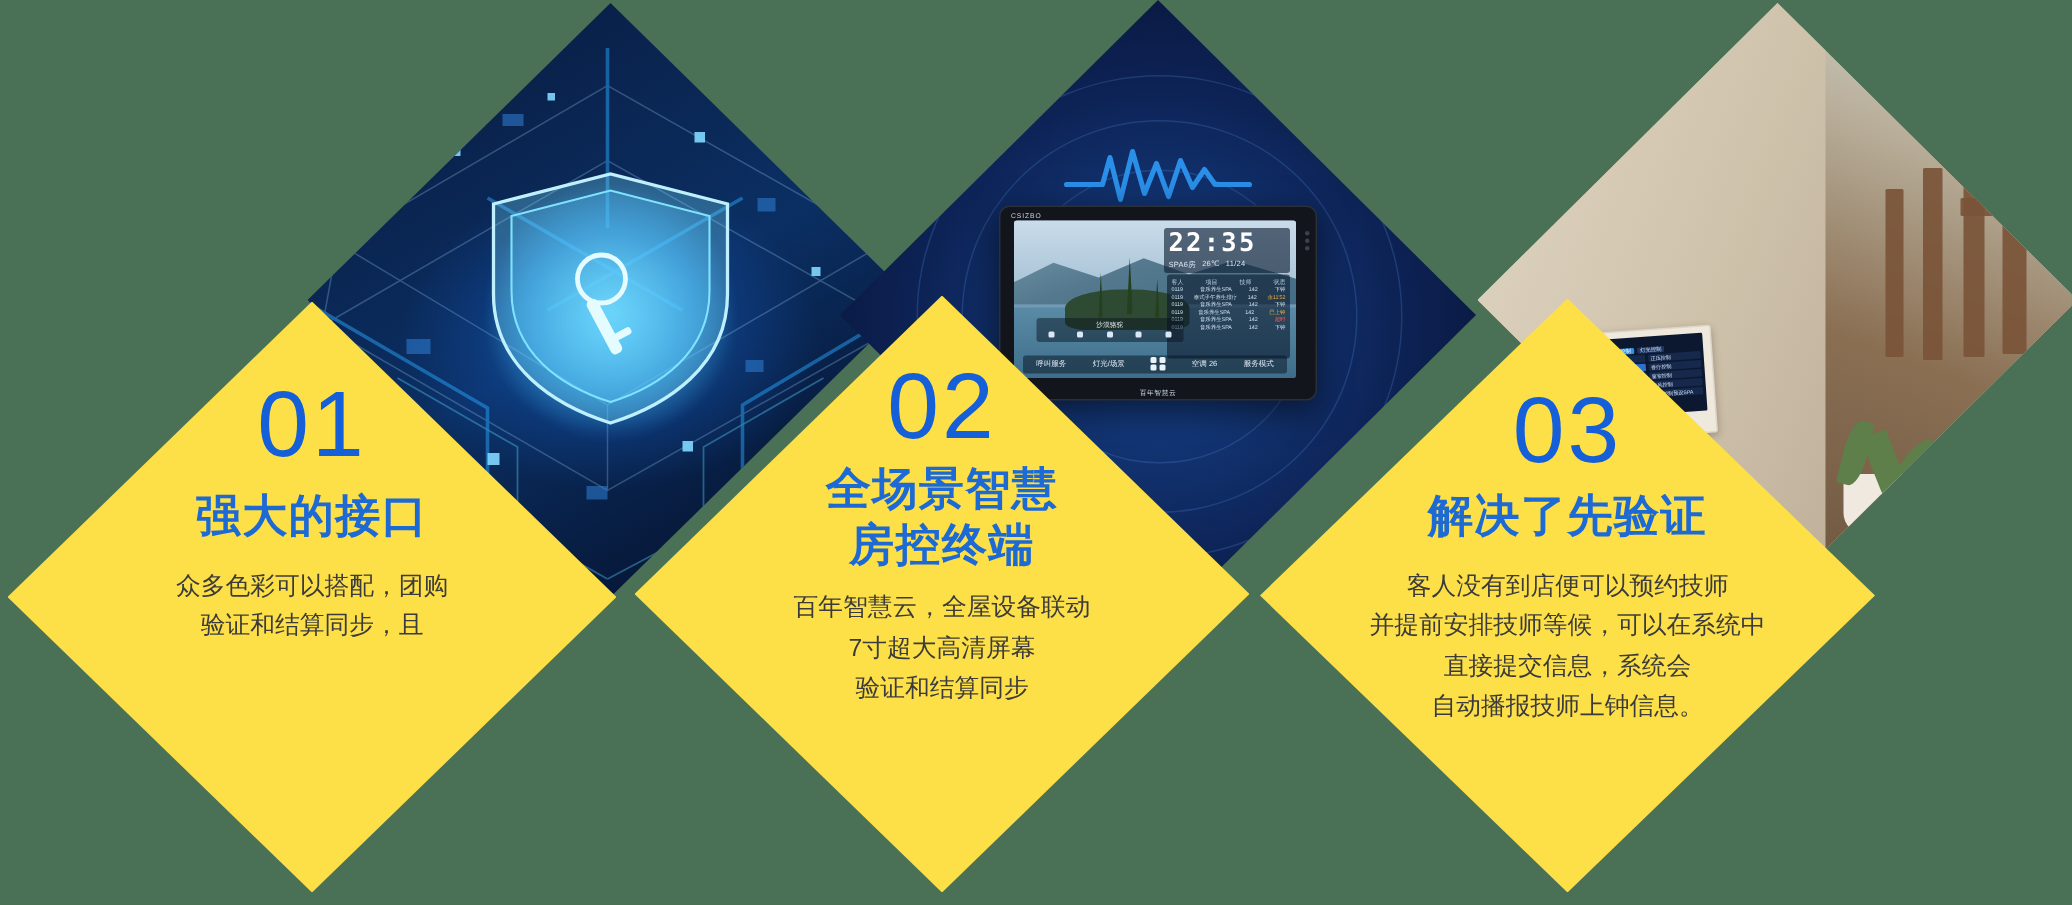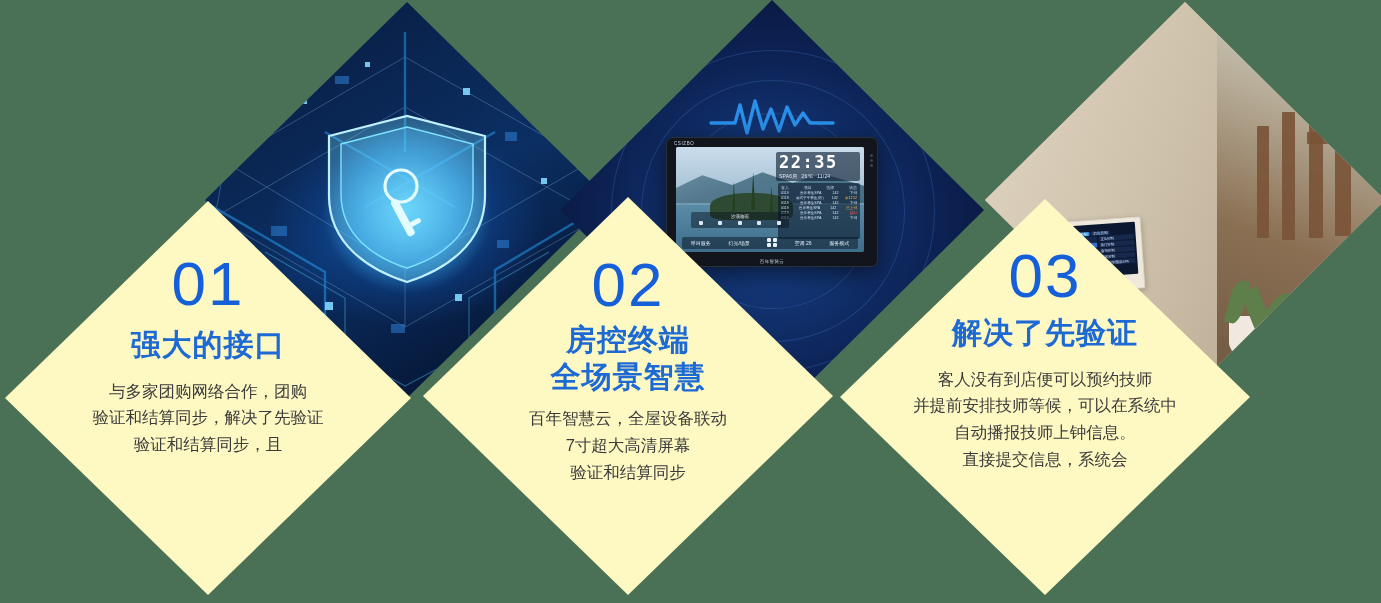--- a/index.html
+++ b/index.html
@@ -15,21 +15,21 @@
   
   .dia{
     position:absolute;
     -webkit-clip-path:polygon(50% 0%,100% 50%,50% 100%,0% 50%);
     clip-path:polygon(50% 0%,100% 50%,50% 100%,0% 50%);
     overflow:hidden;
   }
 
   
   .text-dia{
-    background:#fef9c3;
+    background:#fde047;
     display:flex;flex-direction:column;
     text-align:center;
   }
   .num{
     color:#1560d8;
     font-size:62px;
     line-height:1;
     font-weight:400;
     letter-spacing:2px;
   }
@@ -49,27 +49,27 @@
   .body-lines div{white-space:nowrap;}
 
   
   #p1{left:5px;top:201px;width:406px;height:394px;}
   #p1 .inner{padding-top:52px;width:330px;margin:0 auto;}
   #p1 .num{margin-bottom:12px;}
   #p1 .head{margin-bottom:14px;}
 
   
   #p2{left:423px;top:197px;width:410px;height:398px;}
-  #p2 .inner{padding-top:44px;width:340px;margin:13px auto;}
+  #p2 .inner{padding-top:44px;width:340px;margin:0 auto;}
   #p2 .num{margin-bottom:6px;}
   #p2 .head{margin-bottom:10px;}
 
   
   #p3{left:840px;top:199px;width:410px;height:396px;}
-  #p3 .inner{padding-top:46px;width:350px;margin:0 auto;}
+  #p3 .inner{padding-top:46px;width:350px;margin:12px auto;}
   #p3 .num{margin-bottom:8px;}
   #p3 .head{margin-bottom:14px;}
 
   
   #i1{left:205px;top:2px;width:404px;height:396px;}
   .shield-bg{
     position:absolute;inset:0;
     background:
       radial-gradient(ellipse 48% 36% at 50% 56%, rgba(60,190,255,.55) 0%, rgba(20,90,190,.28) 45%, rgba(6,20,55,0) 72%),
       linear-gradient(150deg,#071a3c 0%,#0a2551 28%,#0b2f63 52%,#071b3e 78%,#050f2a 100%);
@@ -419,50 +419,49 @@
     <span class="hidden-text">钟房墙面控制面板实景</span>
   </div>
 
   <div class="dia text-dia" id="p1">
     <div class="inner">
       <div class="num">01</div>
       <div class="head">
         <div>强大的接口</div>
       </div>
       <div class="body-lines" id="p1-body">
-          <div>与多家团购网络合作，团购</div>
-          <div>验证和结算同步，解决了先验证</div>
+          <div>众多色彩可以搭配，团购</div>
           <div>验证和结算同步，且</div>
         </div>
     </div>
   </div>
 
   <div class="dia text-dia" id="p2">
     <div class="inner">
       <div class="num">02</div>
       <div class="head">
+        <div>全场景智慧</div>
         <div>房控终端</div>
-        <div>全场景智慧</div>
       </div>
       <div class="body-lines" id="p2-body">
           <div>百年智慧云，全屋设备联动</div>
           <div>7寸超大高清屏幕</div>
           <div>验证和结算同步</div>
         </div>
     </div>
   </div>
 
   <div class="dia text-dia" id="p3">
     <div class="inner">
       <div class="num">03</div>
       <div class="head">
         <div>解决了先验证</div>
       </div>
       <div class="body-lines" id="p3-body">
           <div>客人没有到店便可以预约技师</div>
           <div>并提前安排技师等候，可以在系统中</div>
+          <div>直接提交信息，系统会</div>
           <div>自动播报技师上钟信息。</div>
-          <div>直接提交信息，系统会</div>
         </div>
     </div>
   </div>
 
 </div>
 
 </body></html>

